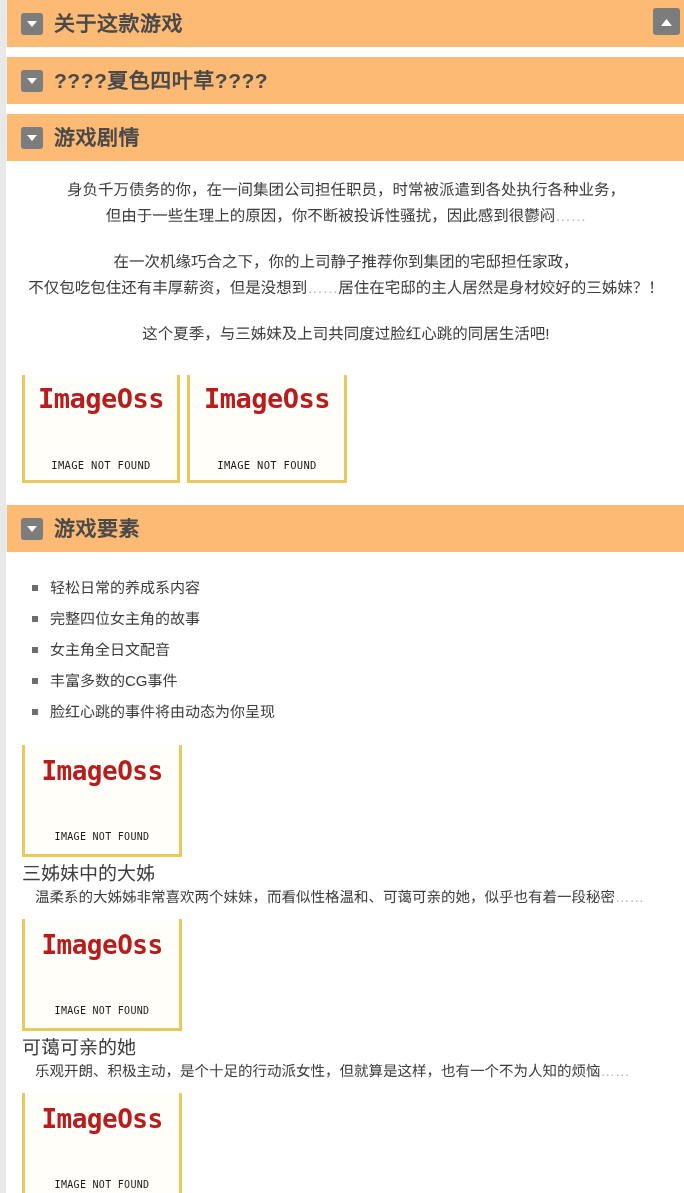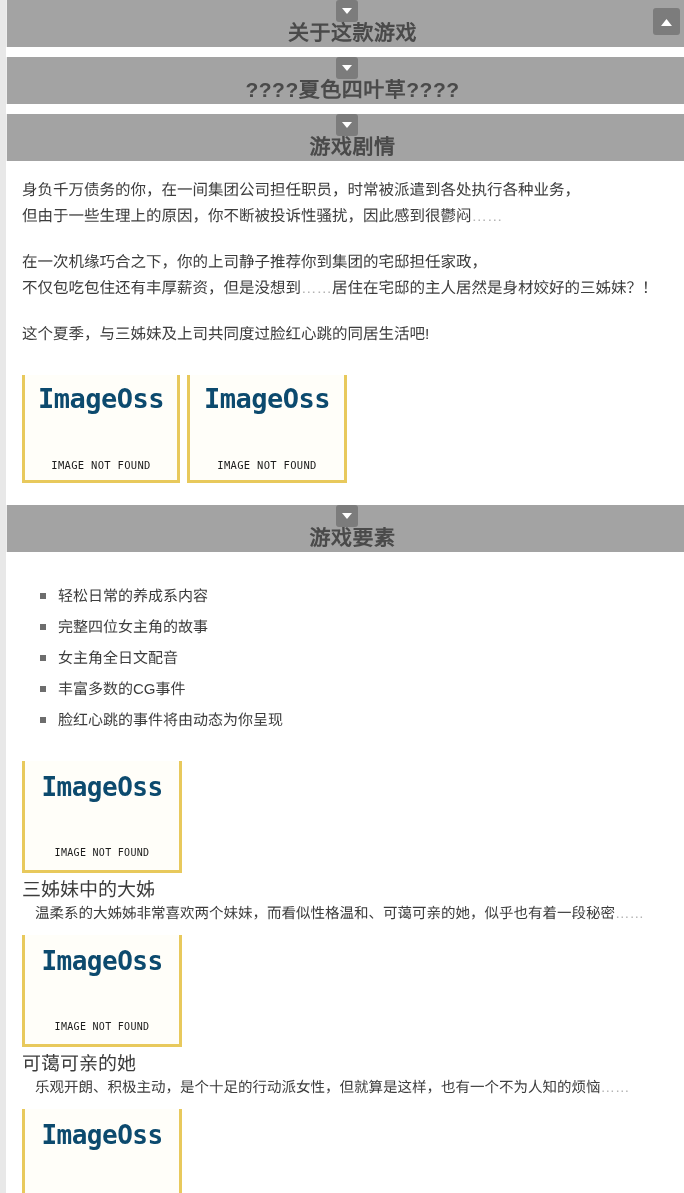--- a/index.html
+++ b/index.html
@@ -30,27 +30,26 @@
   .page {
     position: relative;
     width: 684px;
     min-height: 1193px;
     background: #ffffff;
     padding-left: 6px;
   }
 
   
   .section-head {
-    background: #a3a3a3;
+    background: #fdba74;
     height: 47px;
     display: flex;
     align-items: center;
     padding-left: 14px;
     border-left: 1px solid #ededed;
-    flex-direction: column;
   }
   .section-head .caret {
     width: 22px;
     height: 22px;
     background: #7c7c7c;
     border-radius: 3px;
     display: inline-flex;
     align-items: center;
     justify-content: center;
     flex: 0 0 auto;
@@ -85,39 +84,40 @@
 
   
   .story {
     padding: 16px 14px 6px 16px;
   }
   .story p {
     margin: 0 0 20px 0;
     font-size: 15.5px;
     line-height: 26px;
     color: #3c3c3c;
+    text-align: center;
   }
   .story p:last-child { }
   .dots { color: #b4b4b4; }
 
   
   .ph {
     background: #fffef9;
     border-left: 3px solid #e8c95c;
     border-right: 3px solid #e8c95c;
     border-bottom: 3px solid #e8c95c;
     border-top: 0;
     display: flex;
     flex-direction: column;
     align-items: center;
     justify-content: center;
     flex: 0 0 auto;
   }
   .ph .oss {
-    color: #0c4a6e;
+    color: #b91c1c;
     font-family: "DejaVu Sans Mono", "Liberation Mono", monospace;
     font-weight: bold;
     letter-spacing: -0.5px;
     line-height: 1;
   }
   .ph .nf {
     color: #1c1c1c;
     font-family: "DejaVu Sans Mono", "Liberation Mono", monospace;
     letter-spacing: .3px;
     line-height: 1;
@@ -140,21 +140,21 @@
     display: flex;
     gap: 7px;
     padding: 0 0 0 16px;
     margin-top: 2px;
     margin-bottom: 22px;
   }
 
   
   .features {
     list-style: none;
-    margin: 8px;
+    margin: 0;
     padding: 20px 14px 10px 26px;
   }
   .features li {
     position: relative;
     font-size: 15px;
     line-height: 31px;
     color: #3c3c3c;
     padding-left: 18px;
   }
   .features li::before {

